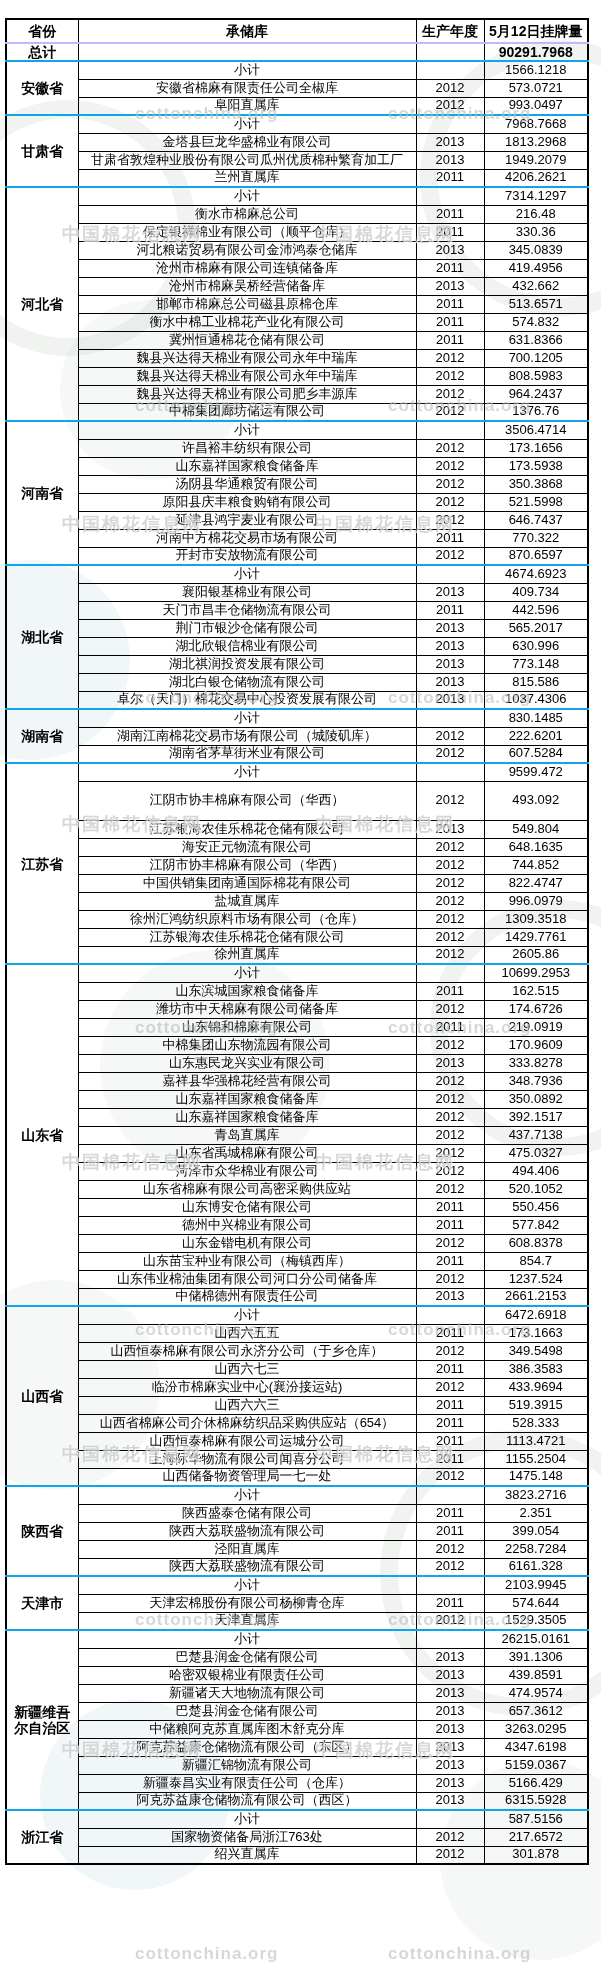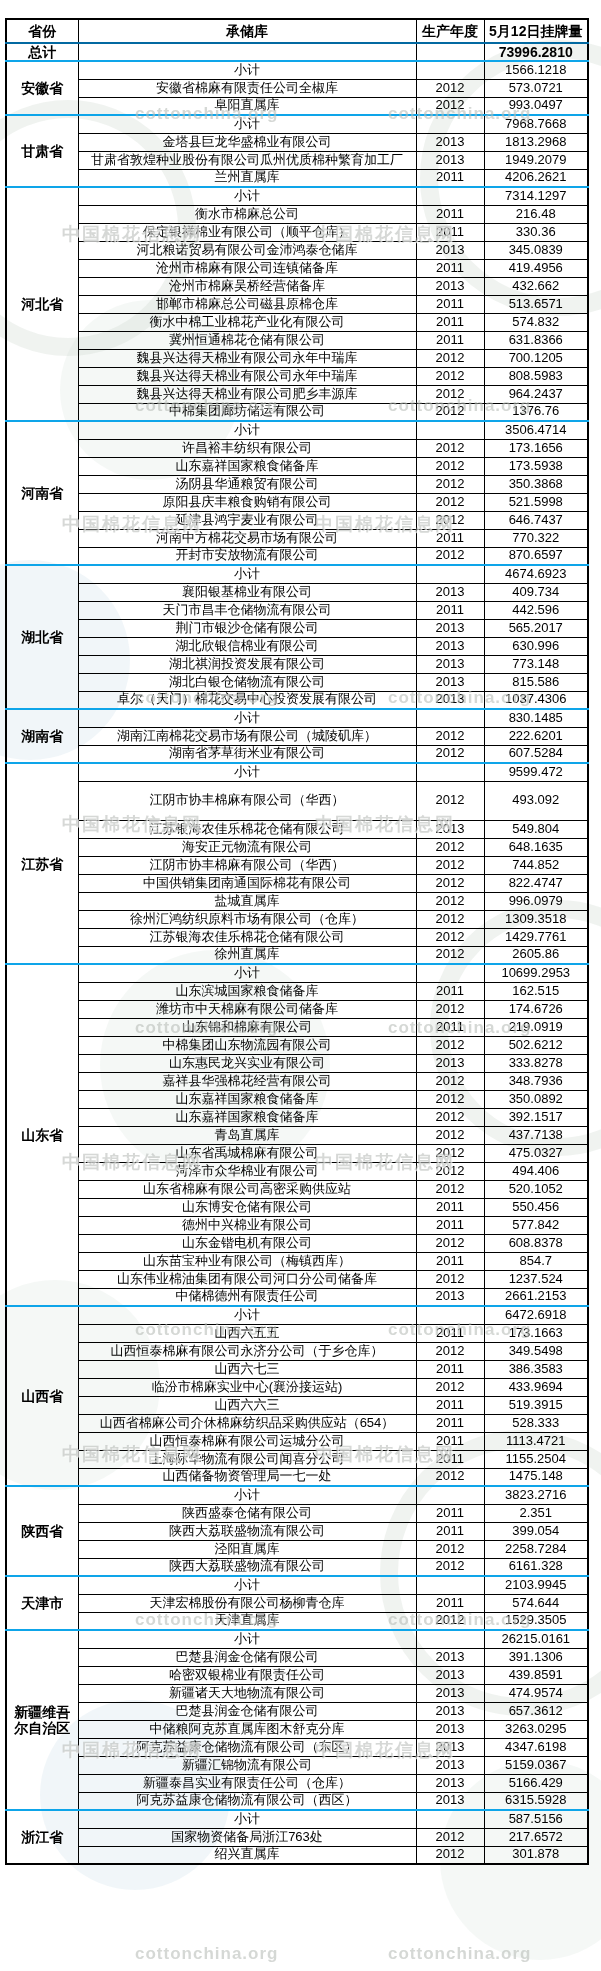--- a/index.html
+++ b/index.html
@@ -23,21 +23,21 @@
   col.c-prov{width:72px;}
   col.c-wh{width:338px;}
   col.c-yr{width:68px;}
   col.c-qty{width:104px;}
   th,td{
     border:1px solid #000;
     text-align:center;vertical-align:middle;
     font-size:13px;line-height:1.15;
     padding:0 2px;overflow:hidden;
   }
-  thead th{font-weight:bold;font-size:14px;height:22px;border-bottom:2px solid #0369a1;margin-top:48px;}
+  thead th{font-weight:bold;font-size:14px;height:22px;border-bottom:2px solid #c4b5fd;margin-top:48px;}
   tbody tr{height:18px;}
   tbody tr.tall{height:39px;}
   tbody tr.group-start td{border-top:2px solid #0ea5e9;}
   td.prov{font-weight:bold;font-size:14px;}
   tr.total-row td{font-weight:bold;font-size:14px;}
   td.wh{white-space:nowrap;}
   td.qty,td.yr{white-space:nowrap;letter-spacing:0;}
 
   
   #watermark-layer{position:absolute;left:0;top:0;width:601px;height:1971px;z-index:3;pointer-events:none;padding-left:31px;}
@@ -78,21 +78,21 @@
       <th data-name="col-header-warehouse">承储库</th>
       <th data-name="col-header-year">生产年度</th>
       <th data-name="col-header-qty">5月12日挂牌量</th>
     </tr>
   </thead>
   <tbody data-name="table-body">
       <tr class="total-row" data-name="total-row">
         <td class="prov" data-name="total-label-cell">总计</td>
         <td class="wh" data-name="warehouse-cell"></td>
         <td class="yr" data-name="year-cell"></td>
-        <td class="qty" data-name="total-qty-cell">73996.2810</td>
+        <td class="qty" data-name="total-qty-cell">90291.7968</td>
       </tr>
       <tr data-name="subtotal-row" class="group-start">
         <td class="prov" data-name="province-cell" rowspan="3">安徽省</td>
         <td class="wh" data-name="warehouse-cell">小计</td>
         <td class="yr" data-name="year-cell"></td>
         <td class="qty" data-name="qty-cell">1566.1218</td>
       </tr>
       <tr data-name="table-row">
         <td class="wh" data-name="warehouse-cell">安徽省棉麻有限责任公司全椒库</td>
         <td class="yr" data-name="year-cell">2012</td>
@@ -356,21 +356,21 @@
         <td class="qty" data-name="qty-cell">174.6726</td>
       </tr>
       <tr data-name="table-row">
         <td class="wh" data-name="warehouse-cell">山东锦和棉麻有限公司</td>
         <td class="yr" data-name="year-cell">2011</td>
         <td class="qty" data-name="qty-cell">219.0919</td>
       </tr>
       <tr data-name="table-row">
         <td class="wh" data-name="warehouse-cell">中棉集团山东物流园有限公司</td>
         <td class="yr" data-name="year-cell">2012</td>
-        <td class="qty" data-name="qty-cell">502.6212</td>
+        <td class="qty" data-name="qty-cell">170.9609</td>
       </tr>
       <tr data-name="table-row">
         <td class="wh" data-name="warehouse-cell">山东惠民龙兴实业有限公司</td>
         <td class="yr" data-name="year-cell">2013</td>
         <td class="qty" data-name="qty-cell">333.8278</td>
       </tr>
       <tr data-name="table-row">
         <td class="wh" data-name="warehouse-cell">嘉祥县华强棉花经营有限公司</td>
         <td class="yr" data-name="year-cell">2012</td>
         <td class="qty" data-name="qty-cell">348.7936</td>

